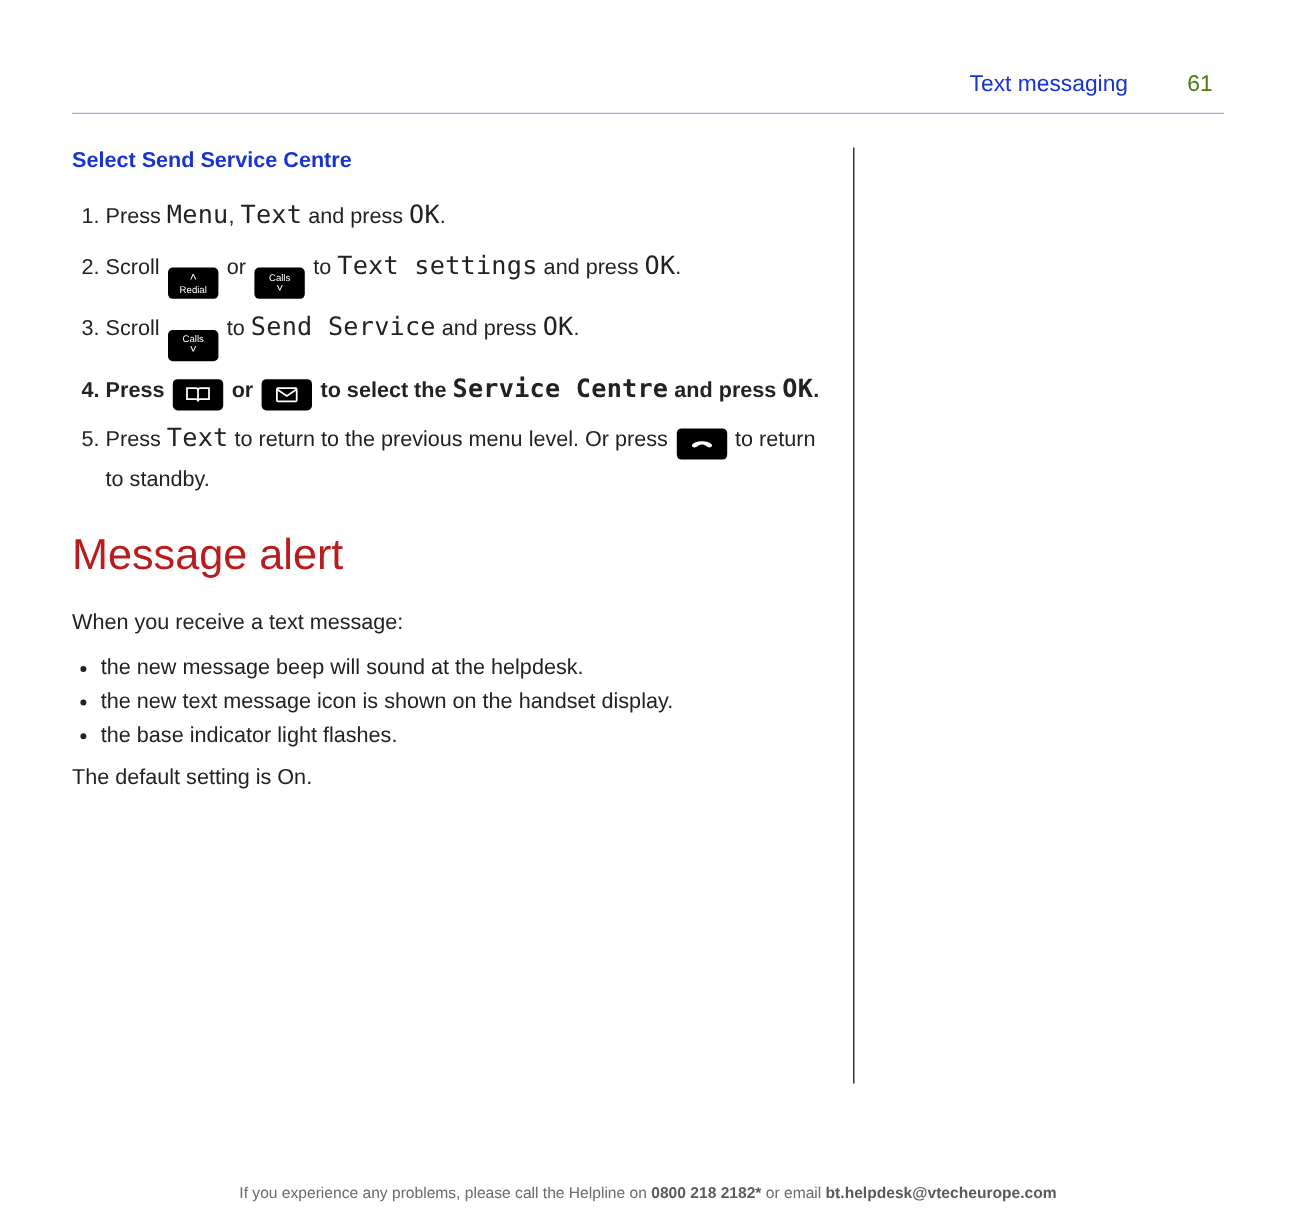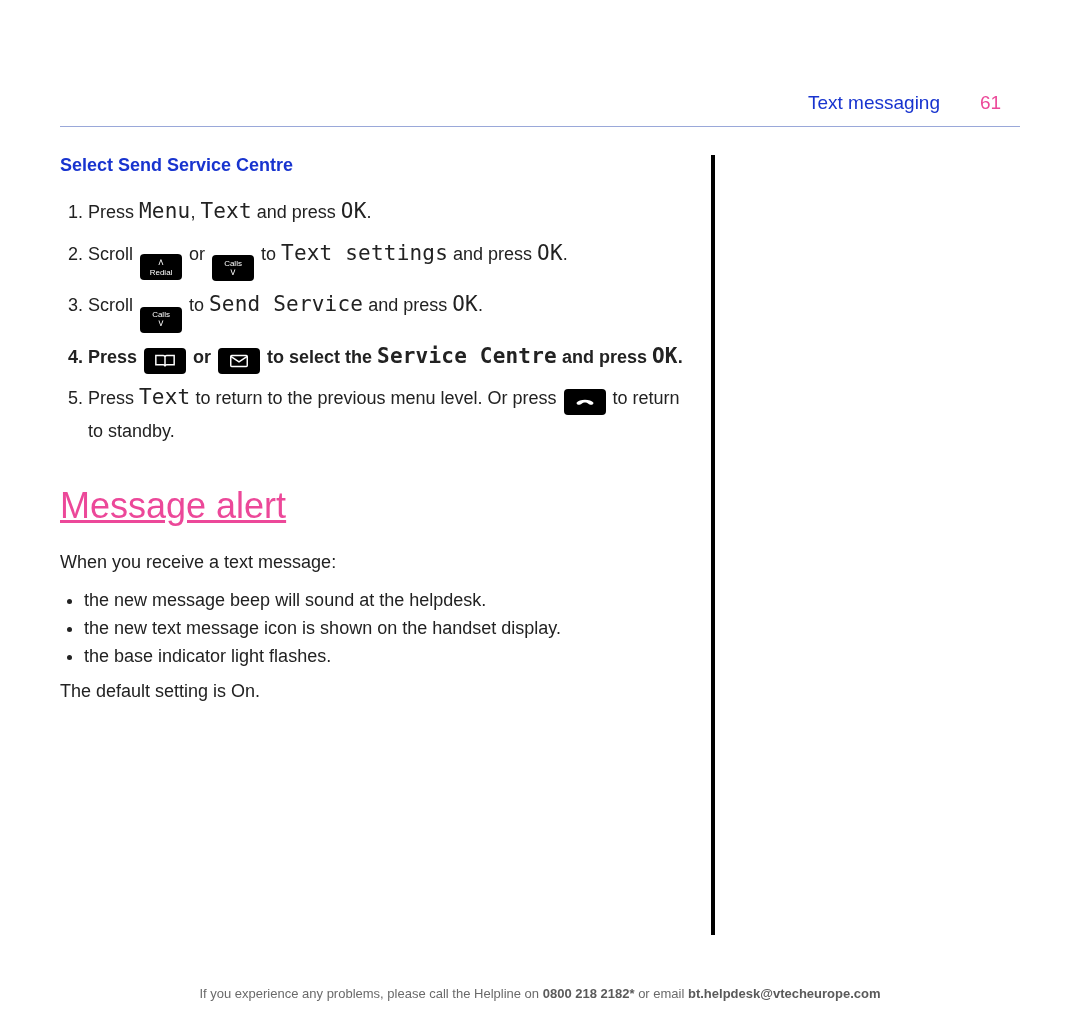--- a/index.html
+++ b/index.html
@@ -16,62 +16,60 @@
     height: 100%;
   }
   .header {
     display: flex;
     justify-content: flex-end;
     align-items: baseline;
     gap: 40px;
     padding-bottom: 12px;
     border-bottom: 1px solid #9aa8d9;
     margin-bottom: 28px;
-    margin-top: 32px;
   }
   .header .section-name {
     color: #1834cf;
     font-size: 19px;
   }
   .header .page-num {
-    color: #ec4899;
+    color: #4d7c0f;
     font-size: 19px;
     min-width: 40px;
-    text-align: left;
+    text-align: center;
   }
   .columns {
     display: flex;
     gap: 0;
   }
   .col-main {
     flex: 0 0 590px;
     padding-right: 28px;
-    border-right: 4px solid #000000;
+    border-right: 1px solid #000000;
     min-height: 780px;
   }
   .col-side {
     flex: 1;
   }
   h3.blue {
     color: #1834cf;
     font-weight: 700;
     font-size: 18px;
     margin-bottom: 18px;
   }
   p { font-size: 18px; line-height: 1.45; margin-bottom: 12px; }
   ol { list-style: decimal; padding-left: 28px; }
   ol li { font-size: 18px; line-height: 1.7; margin-bottom: 6px; }
   .mono { font-family: "Lucida Console", Consolas, monospace; font-size: 21px; letter-spacing: .2px; }
   h2.section-title {
-    color: #ec4899;
+    color: #b91c1c;
     font-weight: 400;
     font-size: 36px;
-    margin-top: 38px;
+    margin-top: 26px;
     margin-bottom: 22px;
-    text-decoration: underline;
   }
   ul.dots { list-style: disc; padding-left: 24px; margin-bottom: 8px; }
   ul.dots li { font-size: 18px; line-height: 1.55; }
   .key {
     display: inline-flex;
     flex-direction: column;
     justify-content: center;
     align-items: center;
     background: #000;
     color: #fff;

